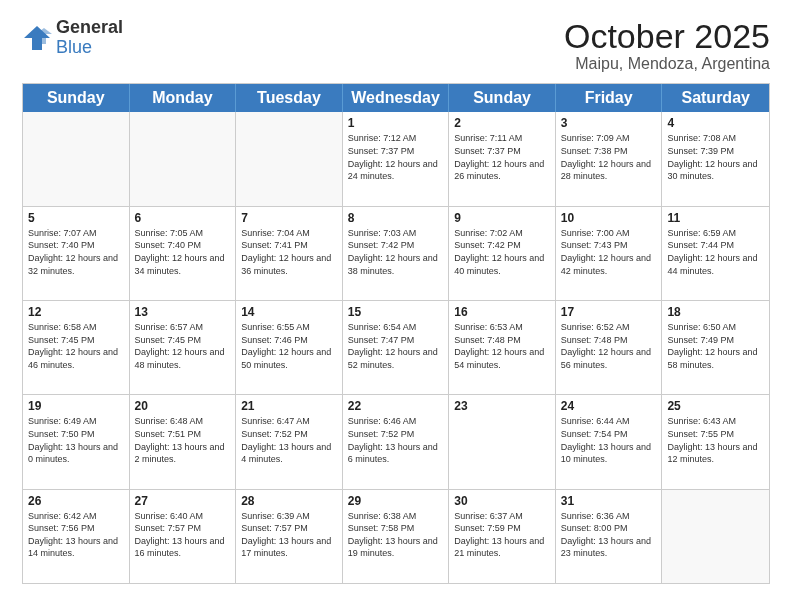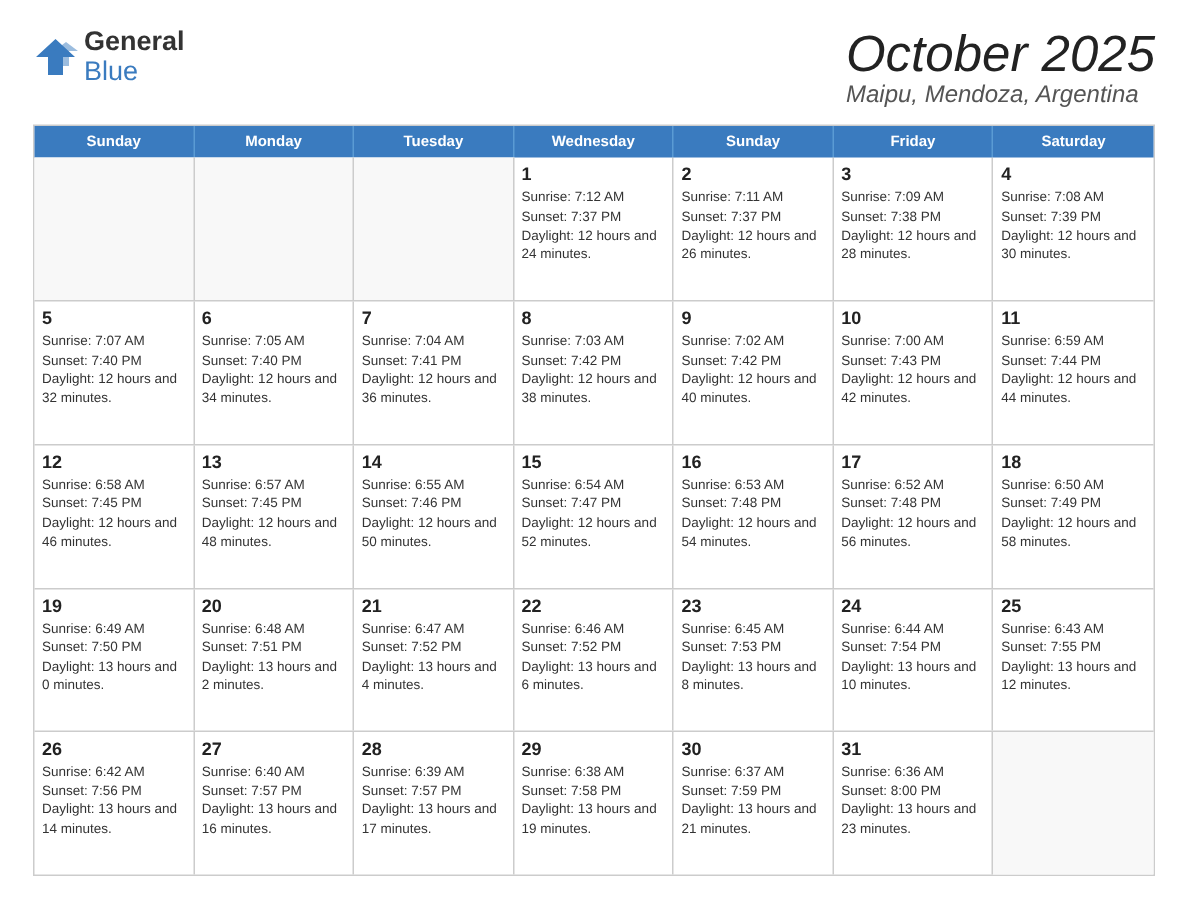--- a/index.html
+++ b/index.html
@@ -41,22 +41,21 @@
     .logo-blue {
       font-size: 18px;
       font-weight: normal;
       color: #3a7bbf;
     }
     .logo-icon {
       width: 30px;
       height: 28px;
     }
     .title-block {
-      text-align: left;
-      font-style: italic;
+      text-align: right;
     }
     .title-month {
       font-size: 34px;
       font-weight: normal;
       color: #222;
       line-height: 1.1;
     }
     .title-location {
       font-size: 16px;
       color: #555;
@@ -67,21 +66,21 @@
       flex-direction: column;
       border: 1px solid #ccc;
     }
     .cal-header {
       display: grid;
       grid-template-columns: repeat(7, 1fr);
       background: #3a7bbf;
     }
     .cal-header-cell {
       color: #fff;
-      font-size: 10px;
+      font-size: 16px;
       font-weight: bold;
       text-align: center;
       padding: 5px 2px;
       border-right: 1px solid #5a9bd4;
     }
     .cal-header-cell:last-child { border-right: none; }
     .cal-body {
       flex: 1;
       display: flex;
       flex-direction: column;
@@ -307,24 +306,20 @@
           </div>
           <div class="cal-cell">
             <div class="day-num">22</div>
             <div class="day-info">Sunrise: 6:46 AM
 Sunset: 7:52 PM
 Daylight: 13 hours
 and 6 minutes.</div>
           </div>
           <div class="cal-cell">
             <div class="day-num">23</div>
-            <div class="day-info">Sunrise: 6:45 AM
-Sunset: 7:53 PM
-Daylight: 13 hours
-and 8 minutes.</div>
           </div>
           <div class="cal-cell">
             <div class="day-num">24</div>
             <div class="day-info">Sunrise: 6:44 AM
 Sunset: 7:54 PM
 Daylight: 13 hours
 and 10 minutes.</div>
           </div>
           <div class="cal-cell">
             <div class="day-num">25</div>

